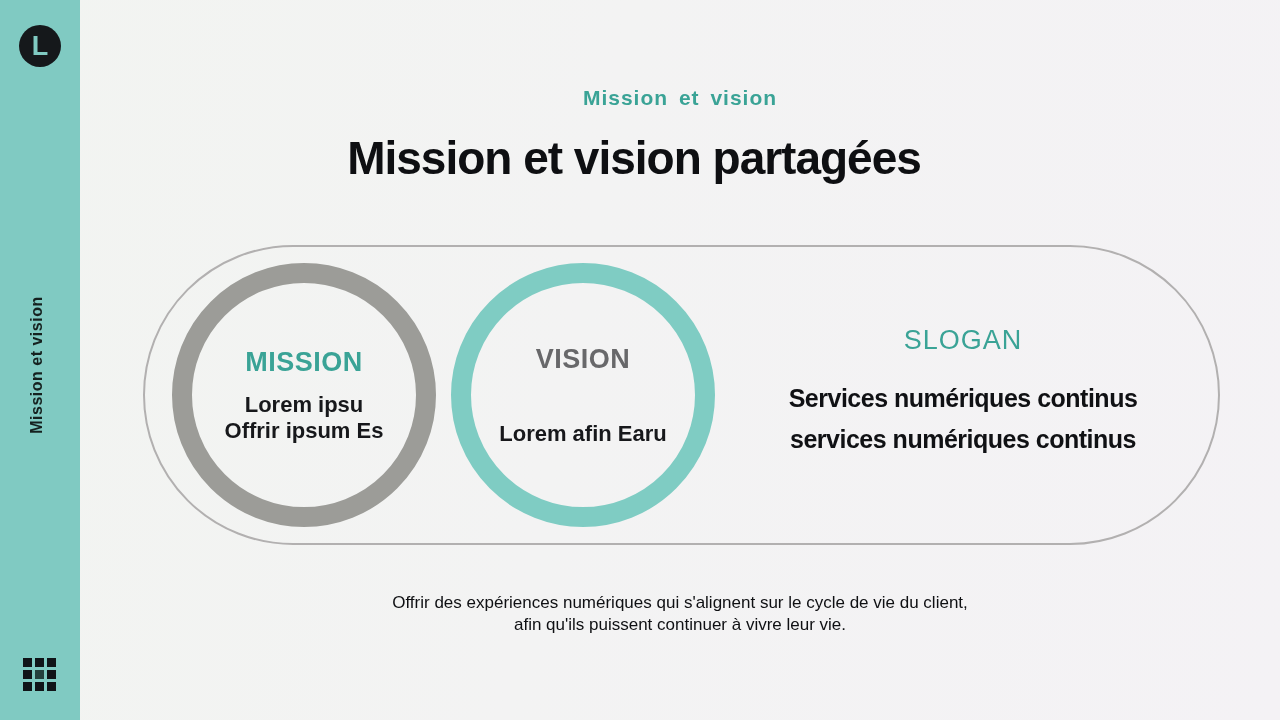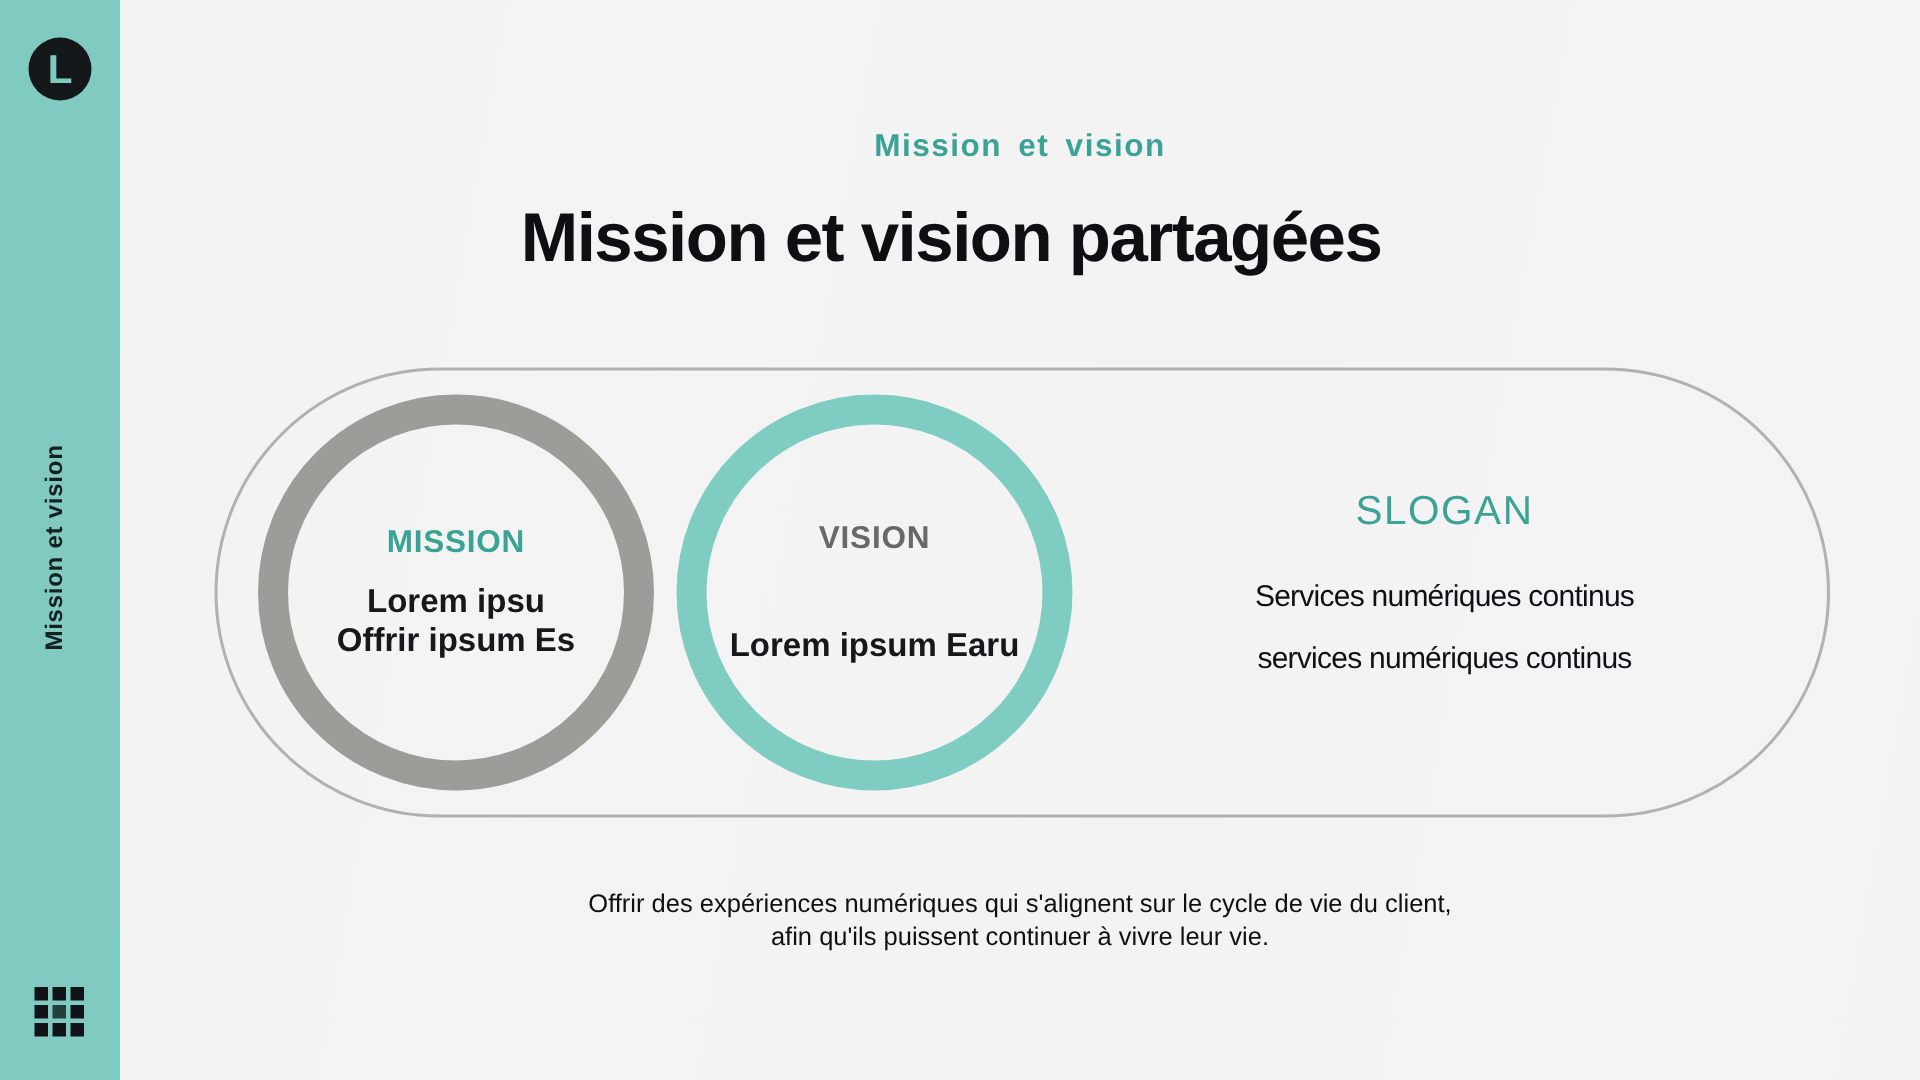--- a/index.html
+++ b/index.html
@@ -81,21 +81,21 @@
     position: absolute; top: 263px;
     width: 264px; height: 264px;
     border-radius: 50%;
     display: flex; flex-direction: column;
     align-items: center; justify-content: center;
     text-align: center;
   }
   .bubble.mission { left: 172px; border: 20px solid #9c9c98; }
   .bubble.vision  { left: 451px; border: 20px solid #7fccc3; gap: 32px; }
   .bubble-heading {
-    font-size: 21px; font-weight: bold;
+    font-size: 27px; font-weight: bold;
     letter-spacing: 0.5px;
     text-align: center;
   }
   .bubble.mission .bubble-heading { color: #3aa396; }
   .bubble.vision  .bubble-heading { color: #68686a; }
   .bubble-body {
     margin-top: 14px;
     font-size: 22px; font-weight: bold;
     line-height: 26px;
     color: #17181b;
@@ -106,21 +106,21 @@
     text-align: center;
   }
   .slogan-heading {
     color: #3aa396;
     font-size: 27px; font-weight: normal;
     letter-spacing: 1px;
     margin-bottom: 22px;
   }
   .slogan-body {
     color: #101114;
-    font-size: 20px; font-weight: normal;
+    font-size: 25px; font-weight: bold;
     line-height: 41px;
     letter-spacing: -0.5px;
   }
 
   
   .footer {
     position: absolute; left: 80px; top: 592px;
     width: 1200px;
     text-align: center;
     color: #0f1013;
@@ -160,21 +160,21 @@
     <div class="bubble-heading">MISSION</div>
     <div class="bubble-body">
       <div>Lorem ipsu</div>
       <div>Offrir ipsum Es</div>
     </div>
   </div>
 
   <div class="bubble vision">
     <div class="bubble-heading">VISION</div>
     <div class="bubble-body">
-      <div>Lorem ipsum Earu</div>
+      <div>Lorem afin Earu</div>
     </div>
   </div>
 
   <div class="slogan">
     <div class="slogan-heading">SLOGAN</div>
     <div class="slogan-body">
       <div>Services numériques continus</div>
       <div>services numériques continus</div>
     </div>
   </div>

